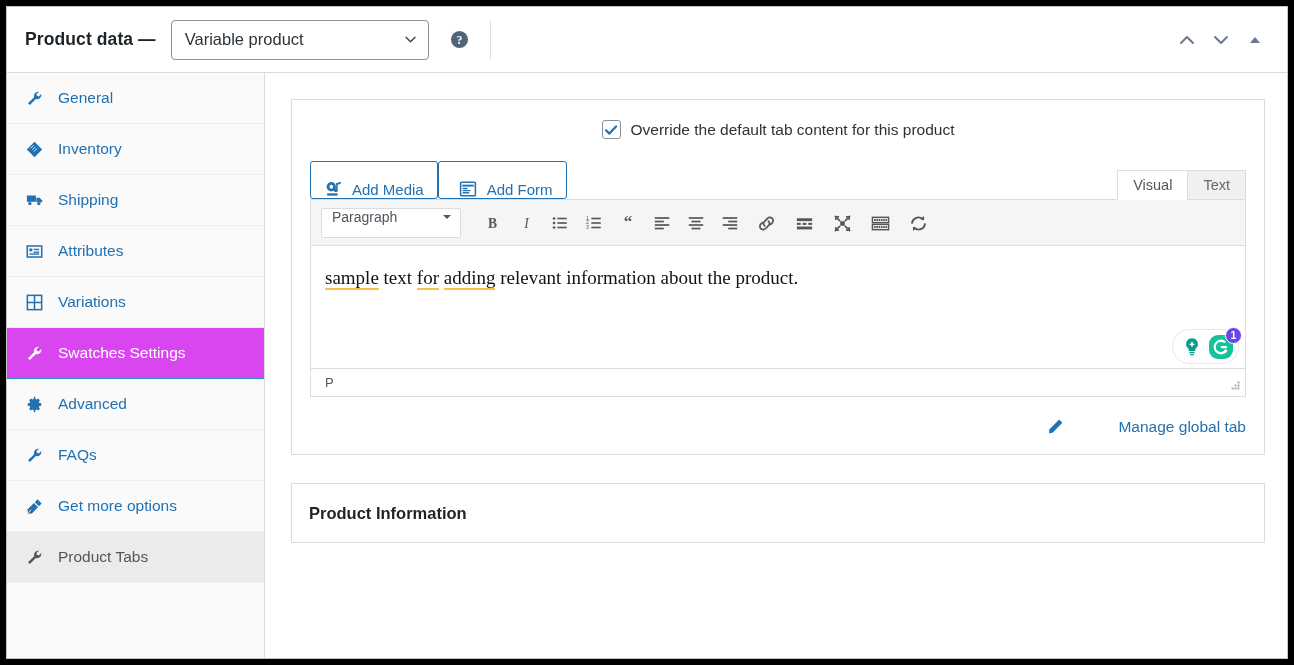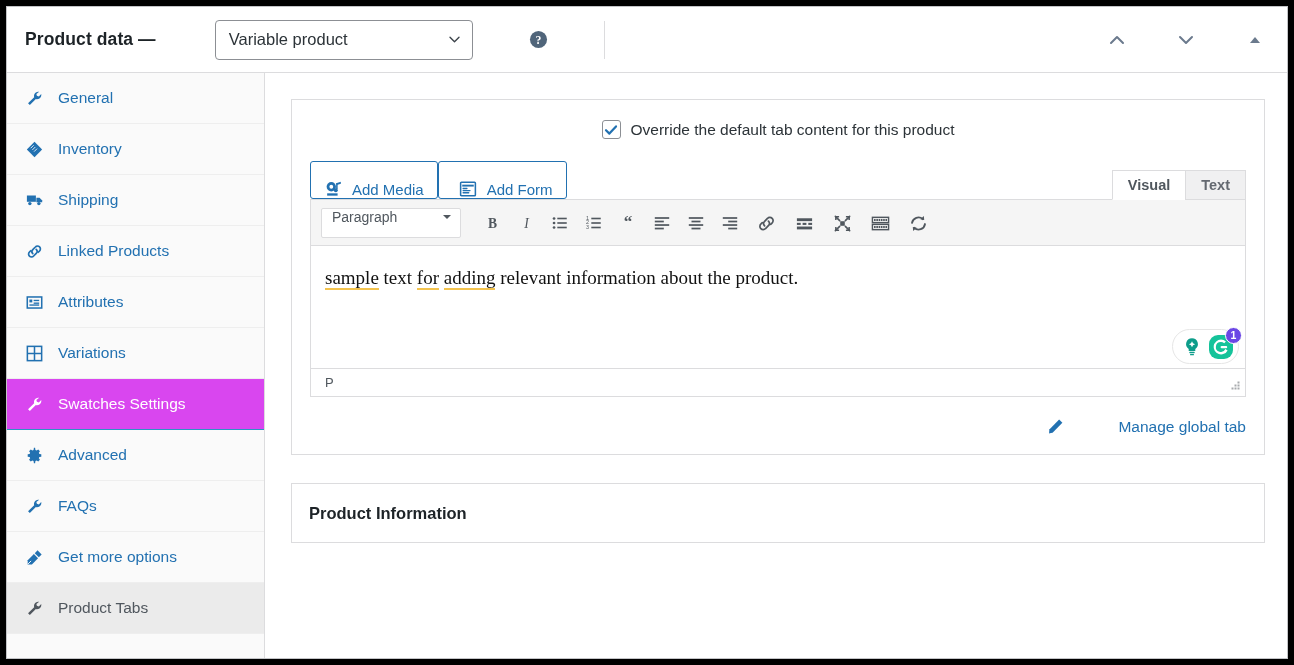--- a/index.html
+++ b/index.html
@@ -22,31 +22,30 @@
 
   
   .panel-header {
     height: 66px;
     flex: 0 0 66px;
     border-bottom: 1px solid #dcdcde;
     display: flex;
     align-items: center;
     padding: 0 18px 0 18px;
     background: #fff;
-    gap: 35px;
   }
   .ph-title {
     font-size: 17.5px;
     font-weight: bold;
     color: #1d2327;
     letter-spacing: .1px;
     white-space: nowrap;
   }
   .product-type-select {
-    margin-left: 24px;
+    margin-left: 15px;
     width: 258px;
     height: 40px;
     border: 1px solid #8c8f94;
     border-radius: 4px;
     background: #fff;
     display: flex;
     align-items: center;
     padding: 0 10px 0 13px;
     position: relative;
   }
@@ -196,21 +195,20 @@
   }
   .vt-tab {
     height: 30px;
     padding: 0 15px;
     font-size: 14.5px;
     color: #646970;
     display: flex; align-items: center;
     border: 1px solid #dcdcde;
     background: #f0f0f1;
     cursor: pointer;
-    font-weight: bold;
   }
   .vt-tab.active {
     background: #fff;
     border-bottom-color: #fff;
     color: #50575e;
   }
   .vt-tab + .vt-tab { margin-left: -1px; }
 
   
   .editor {
@@ -398,29 +396,20 @@
           <svg width="18" height="18" viewBox="0 0 20 20">
               <path d="M1 5h10v7H1z" fill="currentColor"></path>
               <path d="M11.5 7.5h3.6l2.9 3v2h-6.5z" fill="currentColor"></path>
               <circle cx="4.3" cy="14" r="1.9" fill="currentColor"></circle>
               <circle cx="14.3" cy="14" r="1.9" fill="currentColor"></circle>
             </svg>
         </span>
         <span class="nav-label">Shipping</span>
       </div>
 
-      <div class="nav-item">
-        <span class="nav-ico">
-          <svg width="17" height="17" viewBox="0 0 20 20">
-              <path d="M8 12.5a3.4 3.4 0 0 1 0-4.8l3-3a3.4 3.4 0 1 1 4.8 4.8l-1.4 1.4" fill="none" stroke="currentColor" stroke-width="2" stroke-linecap="round"></path>
-              <path d="M12 7.5a3.4 3.4 0 0 1 0 4.8l-3 3a3.4 3.4 0 1 1-4.8-4.8l1.4-1.4" fill="none" stroke="currentColor" stroke-width="2" stroke-linecap="round"></path>
-            </svg>
-        </span>
-        <span class="nav-label">Linked Products</span>
-      </div>
 
       <div class="nav-item">
         <span class="nav-ico">
           <svg width="17" height="17" viewBox="0 0 20 20">
               <rect x="1.5" y="3.5" width="17" height="13" fill="none" stroke="currentColor" stroke-width="1.8"></rect>
               <rect x="4" y="6.5" width="3.4" height="3.4" fill="currentColor"></rect>
               <rect x="9" y="6.8" width="6.5" height="1.6" fill="currentColor"></rect>
               <rect x="9" y="10" width="6.5" height="1.6" fill="currentColor"></rect>
               <rect x="4" y="12.2" width="11.5" height="1.6" fill="currentColor"></rect>
             </svg>

